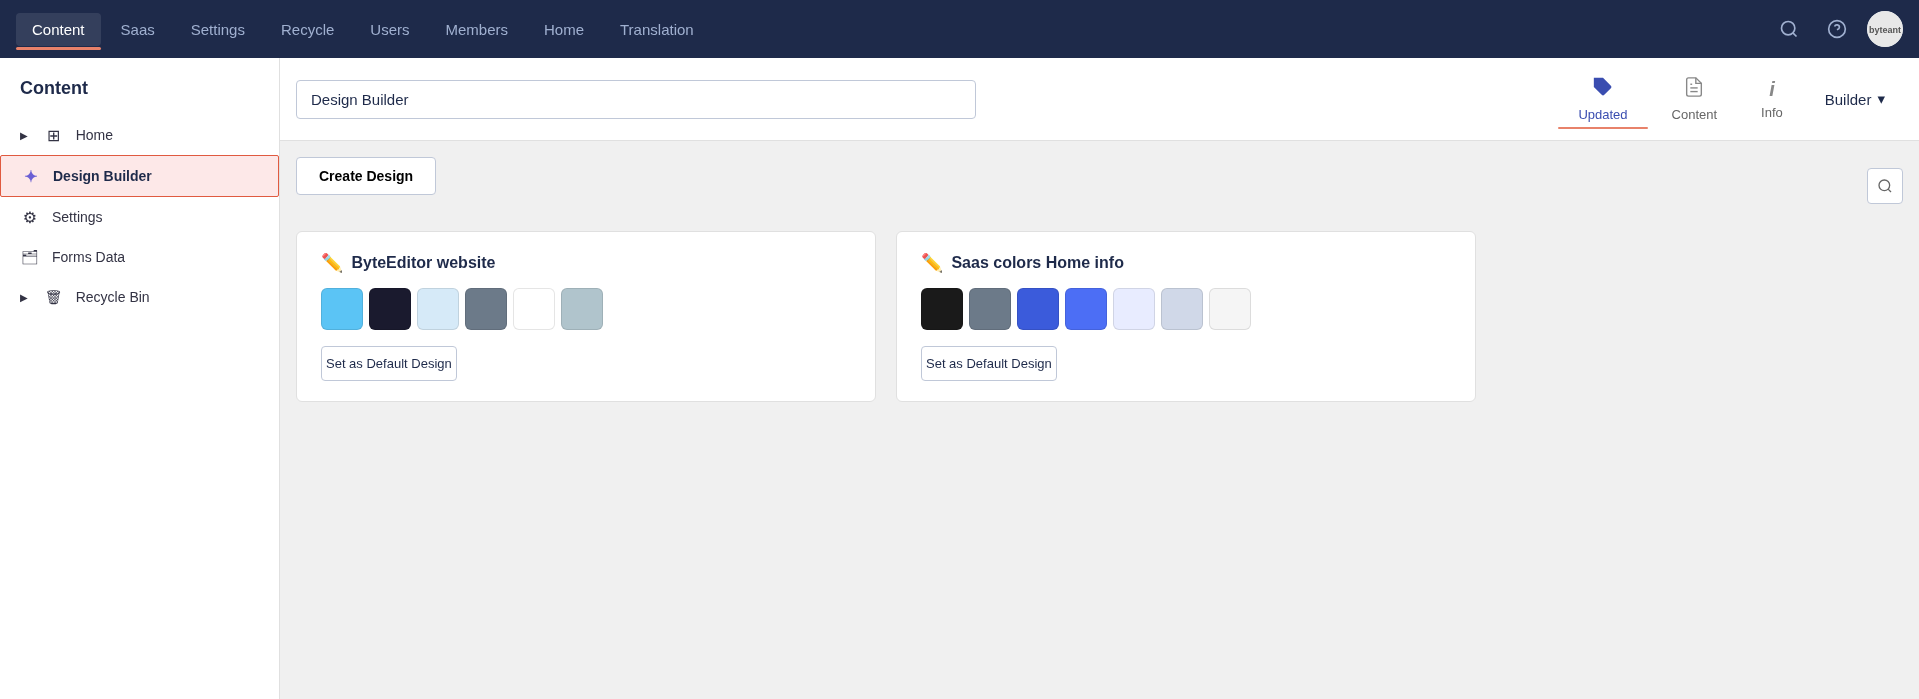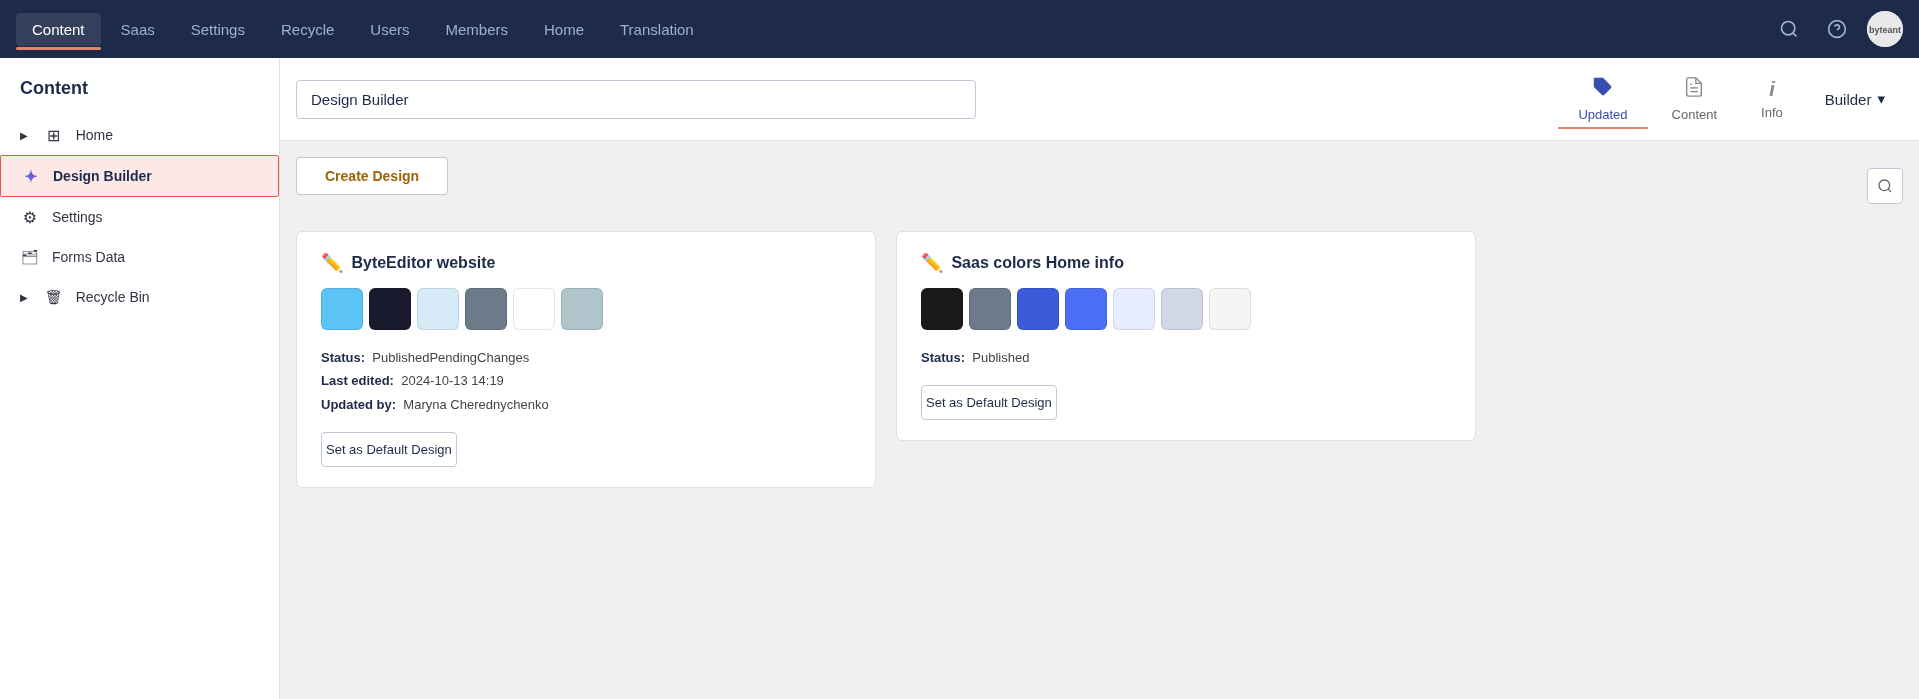--- a/index.html
+++ b/index.html
@@ -189,24 +189,24 @@
       padding: 8px 18px;
       font-size: 15px;
       color: #1e2a4a;
       background: none;
       border: none;
       cursor: pointer;
     }
     .create-btn {
       background: #ffffff;
       border: 1.5px solid #c0c8d8;
-      padding: 10px 28px;
+      padding: 10px 22px;
       font-size: 14px;
       font-weight: 600;
-      color: #a16207;
+      color: #000000;
       border-radius: 4px;
       cursor: pointer;
       margin-bottom: 20px;
     }
 
     
     .designs-row {
       display: flex;
       gap: 20px;
       align-items: flex-start;
@@ -432,58 +432,40 @@
             <span>ByteEditor website</span>
           </div>
           <div class="color-swatches">
             <div class="swatch" style="background:#5bc4f5;"></div>
             <div class="swatch" style="background:#1a1a2e;"></div>
             <div class="swatch" style="background:#d6eaf8;"></div>
             <div class="swatch" style="background:#6c7a89;"></div>
             <div class="swatch" style="background:#ffffff;"></div>
             <div class="swatch" style="background:#b0c4cc;"></div>
           </div>
-          <div class="design-meta">
-            <div>
-              <span class="label">Status:</span>
-              &nbsp;<span>PublishedPendingChanges</span>
-            </div>
-            <div>
-              <span class="label">Last edited:</span>
-              &nbsp;<span>2024-10-13 14:19</span>
-            </div>
-            <div>
-              <span class="label">Updated by:</span>
-              &nbsp;<span>Maryna Cherednychenko</span>
-            </div>
-          </div>
           <button class="set-default-btn">
             <span>Set as Default Design</span>
           </button>
         </div>
 
         <div class="design-card">
           <div class="design-card-title">
             <span class="pencil-icon">✏️</span>
             <span>Saas colors Home info</span>
           </div>
           <div class="color-swatches">
             <div class="swatch" style="background:#1a1a1a;"></div>
             <div class="swatch" style="background:#6c7a89;"></div>
             <div class="swatch" style="background:#3b5bdb;"></div>
             <div class="swatch" style="background:#4c6ef5;"></div>
             <div class="swatch" style="background:#e8ecff;"></div>
             <div class="swatch" style="background:#d0d8e8;"></div>
             <div class="swatch" style="background:#f5f5f5;"></div>
           </div>
           <div class="design-meta">
-            <div>
-              <span class="label">Status:</span>
-              &nbsp;<span>Published</span>
-            </div>
           </div>
           <button class="set-default-btn">
             <span>Set as Default Design</span>
           </button>
         </div>
 
       </div>
     </div>
   </div>
 </div>

